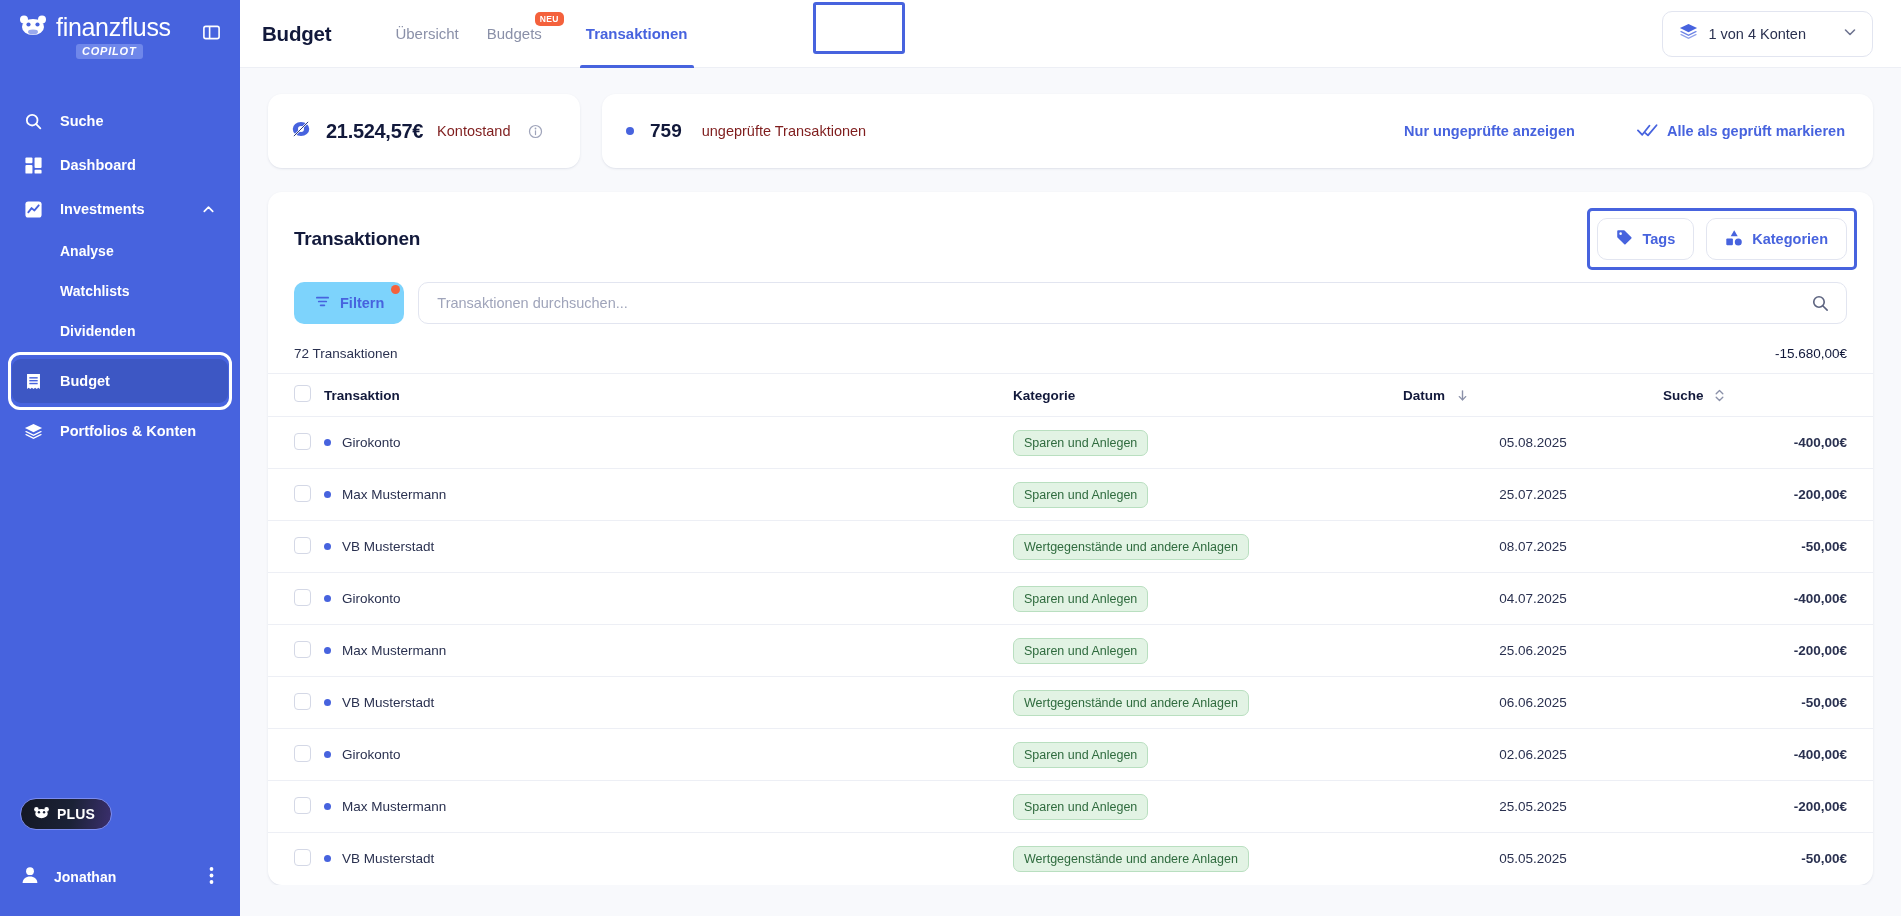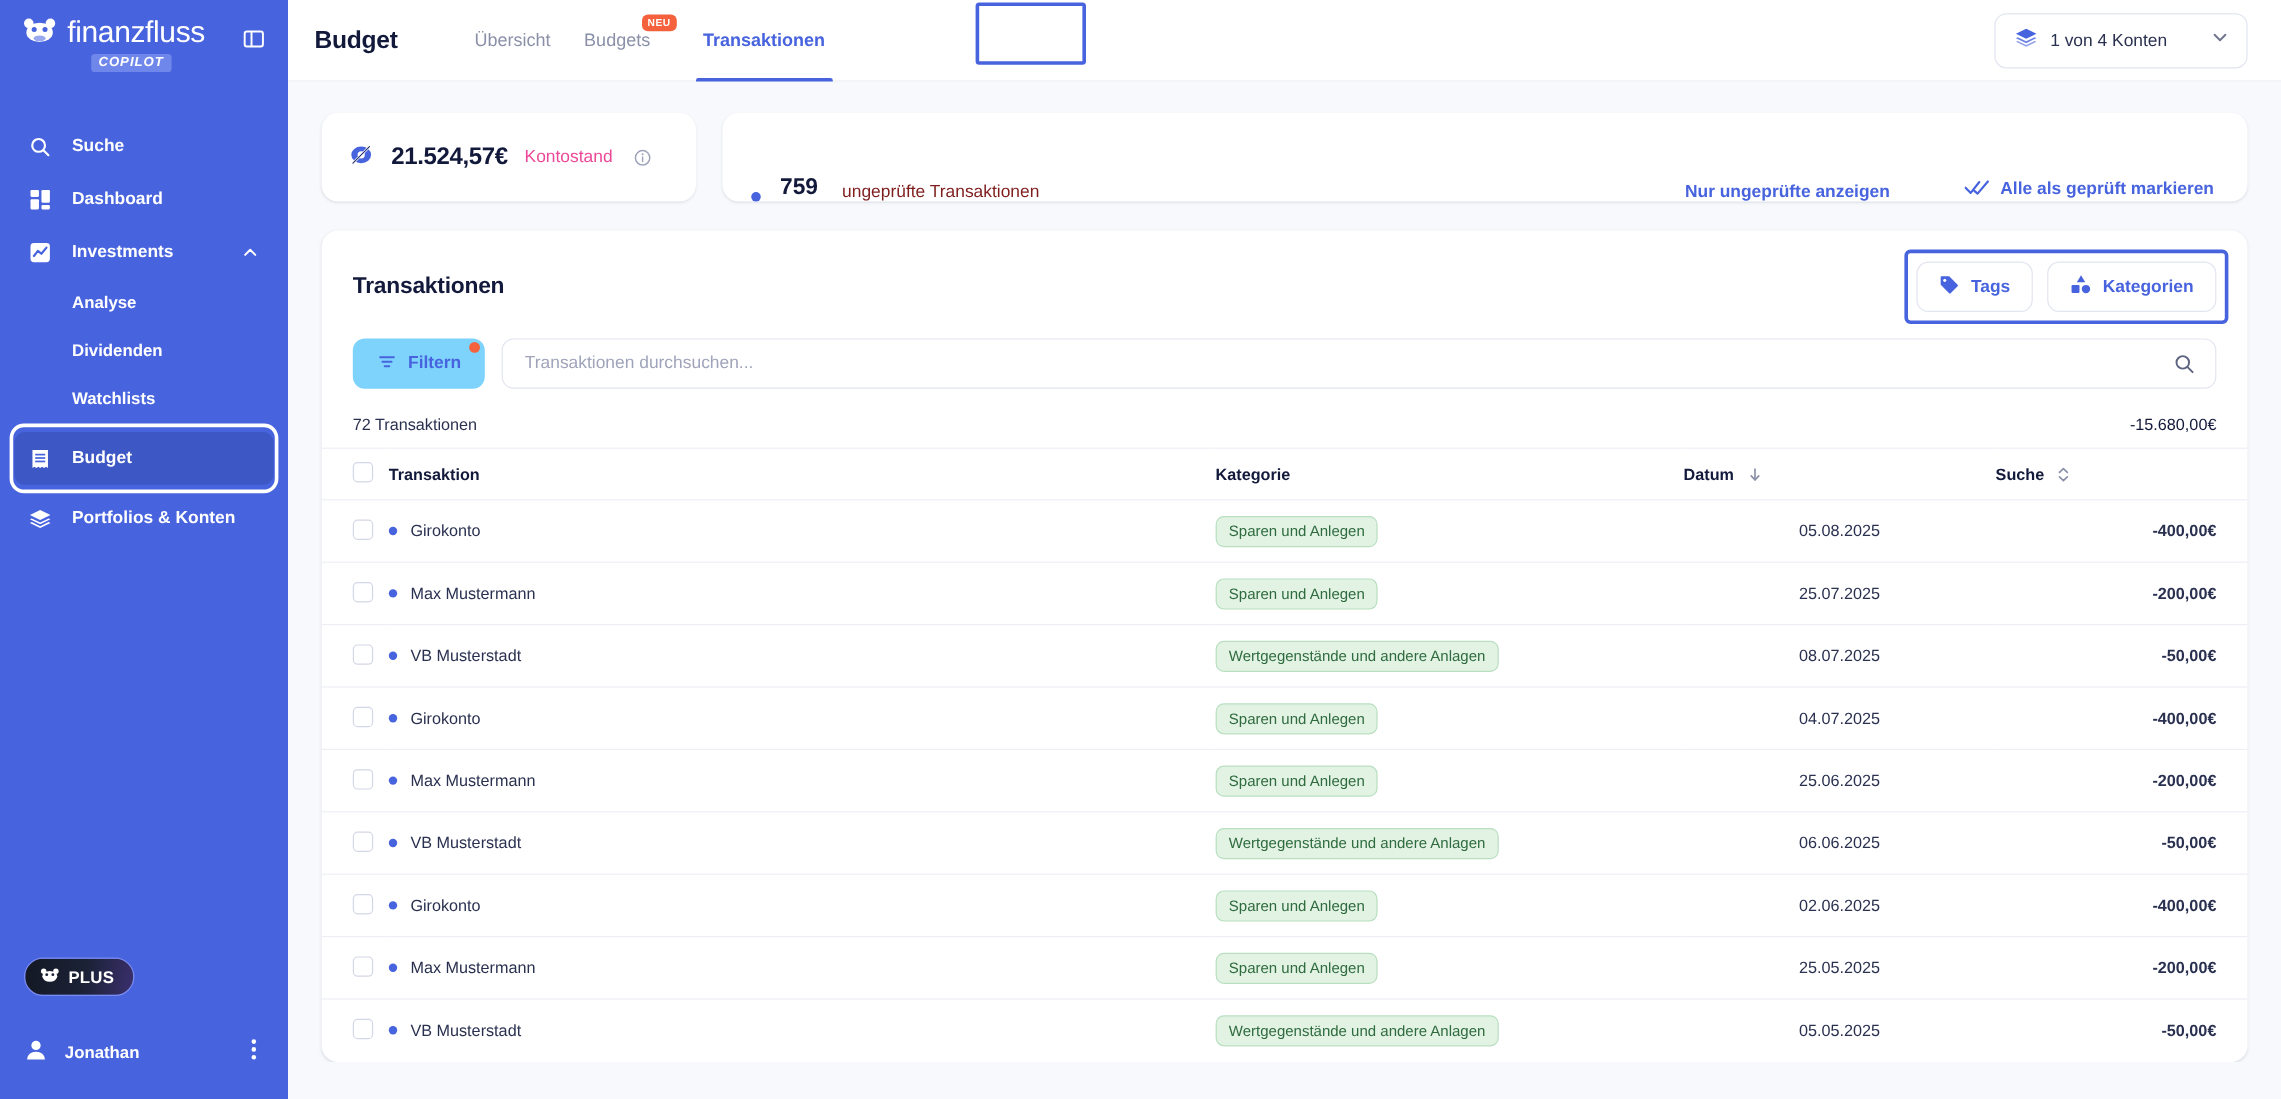--- a/index.html
+++ b/index.html
@@ -121,25 +121,25 @@
   .cards-row { display: flex; gap: 22px; }
   .card {
     background: #fff; border-radius: 14px;
     box-shadow: 0 1px 3px rgba(30,40,90,.07), 0 1px 1px rgba(30,40,90,.04);
   }
   .balance-card {
     width: 312px; height: 74px; display: flex; align-items: center;
     padding: 0 22px; gap: 14px;
   }
   .balance-amount { font-size: 20px; font-weight: 700; color: #12193B; letter-spacing: -.3px; }
-  .balance-label { font-size: 14.5px; color: #ec4899; }
+  .balance-label { font-size: 14.5px; color: #7f1d1d; }
   .info-ic { margin-left: 4px; display: inline-flex; vertical-align: middle; }
 
   .unchecked-card {
-    flex: 1 1 auto; height: 74px; display: flex; align-items: flex-end;
+    flex: 1 1 auto; height: 74px; display: flex; align-items: center;
     padding: 0 28px 0 24px; gap: 14px;
   }
   .dot-blue { width: 8px; height: 8px; border-radius: 50%; background: #4763DE; }
   .unchecked-count { font-size: 19px; font-weight: 700; color: #12193B; margin-left: 2px; }
   .unchecked-label { font-size: 14.5px; color: #7f1d1d; margin-left: 6px; }
   .link-action {
     font-size: 14.5px; color: #4763DE; font-weight: 600; cursor: pointer;
     display: flex; align-items: center; gap: 9px; white-space: nowrap;
   }
   .link-action.first { margin-left: auto; }
@@ -287,25 +287,25 @@
             <polyline points="3.5,10 8,5.5 12.5,10"></polyline>
           </svg>
         </span>
       </div>
 
       <div class="nav-sub">
         <span class="lbl">Analyse</span>
       </div>
 
       <div class="nav-sub">
+        <span class="lbl">Watchlists</span>
+      </div>
+
+      <div class="nav-sub">
         <span class="lbl">Dividenden</span>
-      </div>
-
-      <div class="nav-sub">
-        <span class="lbl">Watchlists</span>
       </div>
 
       <div style="position:relative; margin-top:8px;">
         <div class="nav-highlight" style="top:-7px; bottom:-7px;"></div>
         <div class="nav-item active">
           <span class="ic">
             <svg width="19" height="19" viewBox="0 0 20 20" fill="#fff">
               <path d="M3.2 2.2h13.6v15.6l-1.7-1.1-1.7 1.1-1.7-1.1-1.7 1.1-1.7-1.1-1.7 1.1-1.7-1.1-1.7 1.1z"></path>
               <rect x="5.6" y="5.4" width="8.8" height="1.5" fill="#4763DE"></rect>
               <rect x="5.6" y="8.4" width="8.8" height="1.5" fill="#4763DE"></rect>

